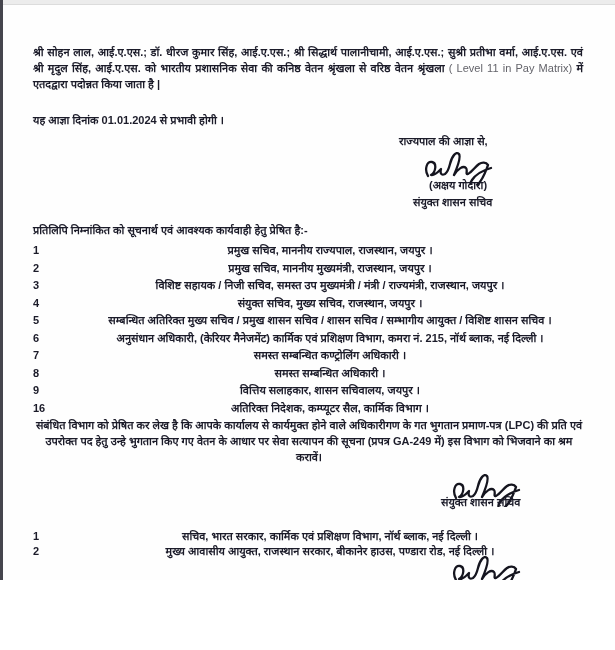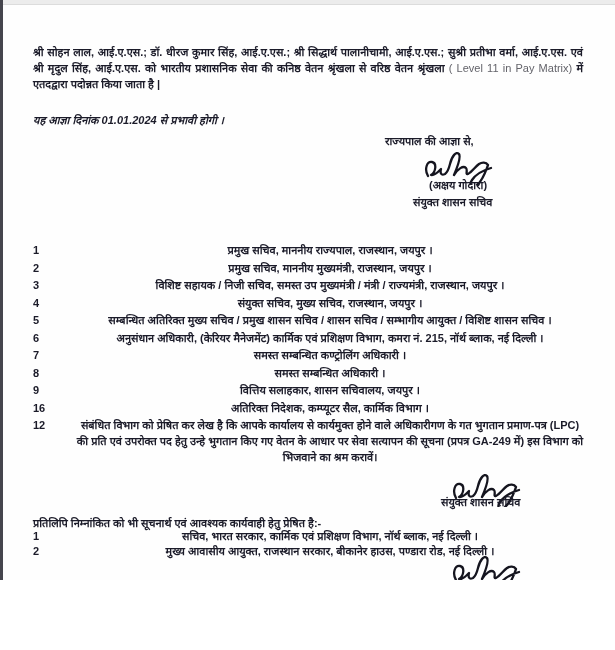--- a/index.html
+++ b/index.html
@@ -9,23 +9,23 @@
     font-family:"Liberation Sans","DejaVu Sans",sans-serif;
     font-weight:700; color:#1b1b29; font-size:11px;
   }
   .top-edge { position:absolute; top:0; left:0; width:615px; height:4px;
     background:#ececec; border-bottom:1px solid #dcdcdc; }
   .left-edge { position:absolute; top:0; left:0; width:3px; height:650px; background:#45454d; }
 
   .intro { position:absolute; left:33px; top:45px; width:550px; line-height:15.8px; text-align:justify; }
   .latin { font-weight:400; color:#63636a; }
 
-  .effective { position:absolute; left:33px; top:112px;font-style:italic; }
+  .effective { position:absolute; left:33px; top:112px; }
 
-  .authority { position:absolute; left:385px; top:133px; }
+  .authority { position:absolute; left:399px; top:133px; }
   .sig { position:absolute; width:80px; height:36px; }
   .sig-1 { left:421px; top:149px; }
   .sig-2 { left:449px; top:471px; }
   .sig-3 { left:449px; top:553px; }
   .signer-name { position:absolute; left:429px; top:177px; }
   .desig-1 { position:absolute; left:413px; top:194px; }
   .desig-2 { position:absolute; left:441px; top:494px; }
   .desig-3 { position:absolute; left:441px; top:578px; }
 
   .heading-1 { position:absolute; left:33px; top:222px; }
@@ -53,20 +53,21 @@
 
   <svg class="sig sig-1" viewBox="0 0 80 36">
     <defs>
       <path id="sigpath" d="M7 27 C3 20 6 12 11 13 C16 14 15 23 10 26 C14 27 17 23 20 20 C19 24 20 27 24 25 C27 23 28 19 29 15 C31 7 35 2 38 5 C40 8 36 19 33 26 C37 20 42 16 45 19 C47 21 44 26 47 25 C51 23 54 18 58 15 C61 13 65 13 67 16 C64 24 62 31 56 36 C52 40 47 37 51 31 C55 25 63 21 70 19" fill="none" stroke="#15151f" stroke-width="2.3" stroke-linecap="round" stroke-linejoin="round"></path>
     </defs>
     <use href="#sigpath"></use>
   </svg>
   <div class="signer-name">(अक्षय गोदारा)</div>
   <div class="desig-1">संयुक्त शासन सचिव</div>
 
+  <div class="heading-1">प्रतिलिपि निम्नांकित को सूचनार्थ एवं आवश्यक कार्यवाही हेतु प्रेषित है:-</div>
   <div class="list-1">
 
       <div class="li">
         <span class="num">1</span>
         <span class="txt">प्रमुख सचिव, माननीय राज्यपाल, राजस्थान, जयपुर ।</span>
       </div>
 
       <div class="li">
         <span class="num">2</span>
         <span class="txt">प्रमुख सचिव, माननीय मुख्यमंत्री, राजस्थान, जयपुर ।</span>
@@ -107,31 +108,29 @@
         <span class="txt">वित्तिय सलाहकार, शासन सचिवालय, जयपुर ।</span>
       </div>
 
       <div class="li">
         <span class="num">16</span>
         <span class="txt">अतिरिक्त निदेशक, कम्प्यूटर सैल, कार्मिक विभाग ।</span>
       </div>
 
 
       <div class="li">
-        <span class="num">12</span>
         <span class="txt">संबंधित विभाग को प्रेषित कर लेख है कि आपके कार्यालय से कार्यमुक्त होने वाले अधिकारीगण के गत भुगतान प्रमाण-पत्र (LPC) की प्रति एवं उपरोक्त पद हेतु उन्हे भुगतान किए गए वेतन के आधार पर सेवा सत्यापन की सूचना (प्रपत्र GA-249 में) इस विभाग को भिजवाने का श्रम करावें।</span>
       </div>
     </div>
 
   <svg class="sig sig-2" viewBox="0 0 80 36">
     <use href="#sigpath"></use>
   </svg>
   <div class="desig-2">संयुक्त शासन सचिव</div>
 
-  <div class="heading-2">प्रतिलिपि निम्नांकित को भी सूचनार्थ एवं आवश्यक कार्यवाही हेतु प्रेषित है:-</div>
   <div class="list-2">
 
       <div class="li">
         <span class="num">1</span>
         <span class="txt">सचिव, भारत सरकार, कार्मिक एवं प्रशिक्षण विभाग, नॉर्थ ब्लाक, नई दिल्ली ।</span>
       </div>
 
       <div class="li">
         <span class="num">2</span>
         <span class="txt">मुख्य आवासीय आयुक्त, राजस्थान सरकार, बीकानेर हाउस, पण्डारा रोड, नई दिल्ली ।</span>

